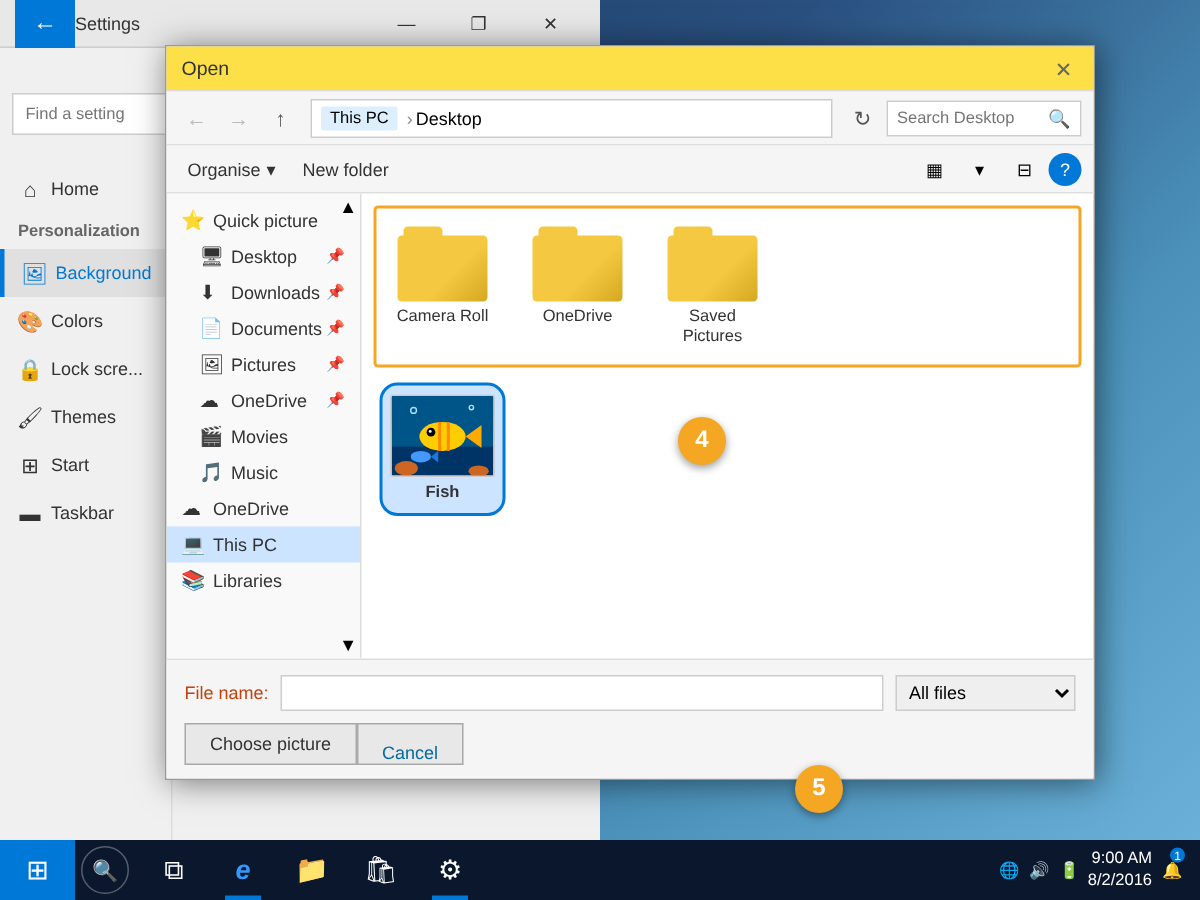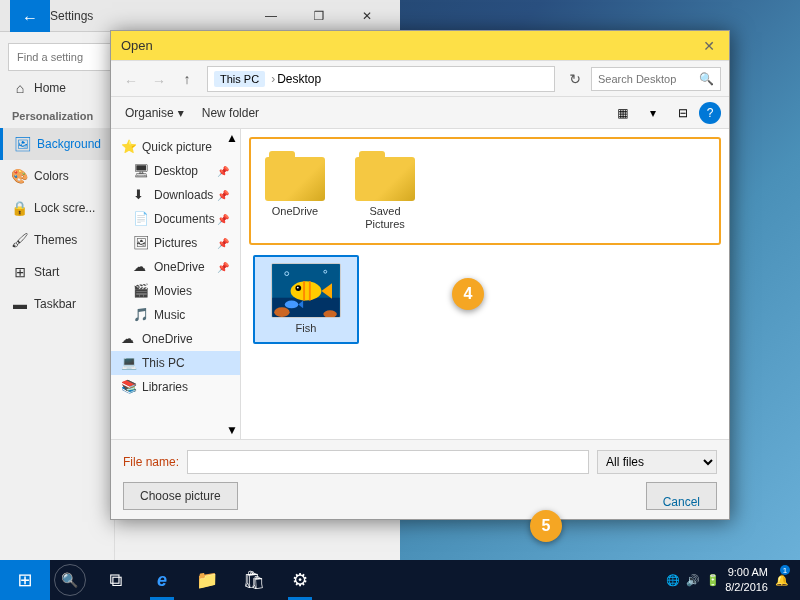--- a/index.html
+++ b/index.html
@@ -91,21 +91,21 @@
 
     .nav-icon {
       width: 16px; height: 16px; margin-right: 6px;
       display: flex; align-items: center; justify-content: center;
       font-size: 14px;
     }
 
     .search-box {
       width: 90%;
       height: 28px;
-      margin: 1px 8px;
+      margin: 20px 8px;
       padding: 0 8px;
       border: 1px solid #ccc;
       font-size: 11px;
     }
 
     
     .dialog-overlay {
       position: absolute;
       top: 30px; left: 110px;
       width: 620px;
@@ -333,26 +333,27 @@
       text-align: center;
       word-break: break-word;
       line-height: 1.2;
     }
 
     
     .image-item {
       display: flex;
       flex-direction: column;
       align-items: center;
-      width: 106px;
+      width: 84px;
       padding: 6px 4px;
       cursor: pointer;
       border: 2px solid #0078d7;
-      border-radius: 2px;
+      border-radius: 12px;
       background: #cce4ff;
+      font-weight: bold;
     }
 
     .fish-thumbnail {
       width: 70px; height: 55px;
       background: linear-gradient(180deg, #006699 0%, #0088cc 30%, #33aadd 60%, #66ccee 100%);
       border: 1px solid #ccc;
       border-radius: 2px;
       position: relative;
       overflow: hidden;
     }
@@ -426,22 +427,22 @@
     .filetype-select {
       width: 120px;
       height: 24px;
       border: 1px solid #ccc;
       font-size: 12px;
       padding: 0 4px;
     }
 
     .footer-row2 {
       display: flex;
-      justify-content: space-between;
-      gap: 20px;
+      justify-content: flex-start;
+      gap: 0;
     }
 
     .choose-btn {
       height: 28px;
       padding: 0 16px;
       background: #e8e8e8;
       border: 1px solid #aaa;
       cursor: pointer;
       font-size: 12px;
       color: #333;
@@ -719,20 +720,27 @@
         <span>Libraries</span>
       </div>
 
       <div style="position:absolute;right:2px;bottom:2px;">▼</div>
     </div>
 
     <div class="dialog-files">
 
       <div class="files-selected-area">
 
+        <div class="file-item">
+          <div class="folder-icon">
+            <div class="folder-tab"></div>
+            <div class="folder-shadow"></div>
+          </div>
+          <span class="file-label">Camera Roll</span>
+        </div>
 
         <div class="file-item">
           <div class="folder-icon">
             <div class="folder-tab"></div>
             <div class="folder-shadow"></div>
           </div>
           <span class="file-label">OneDrive</span>
         </div>
 
         <div class="file-item">

